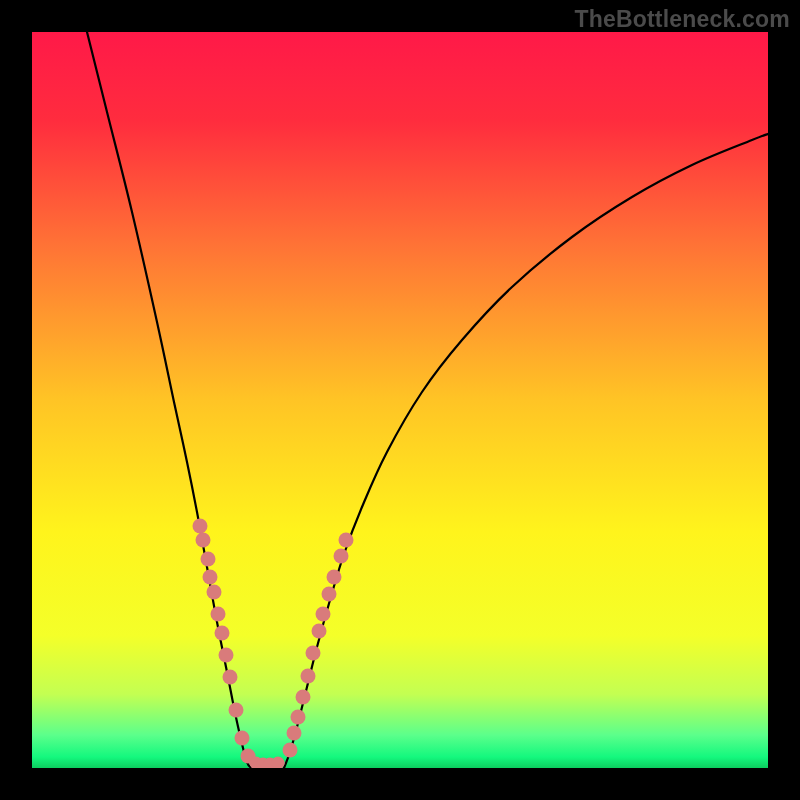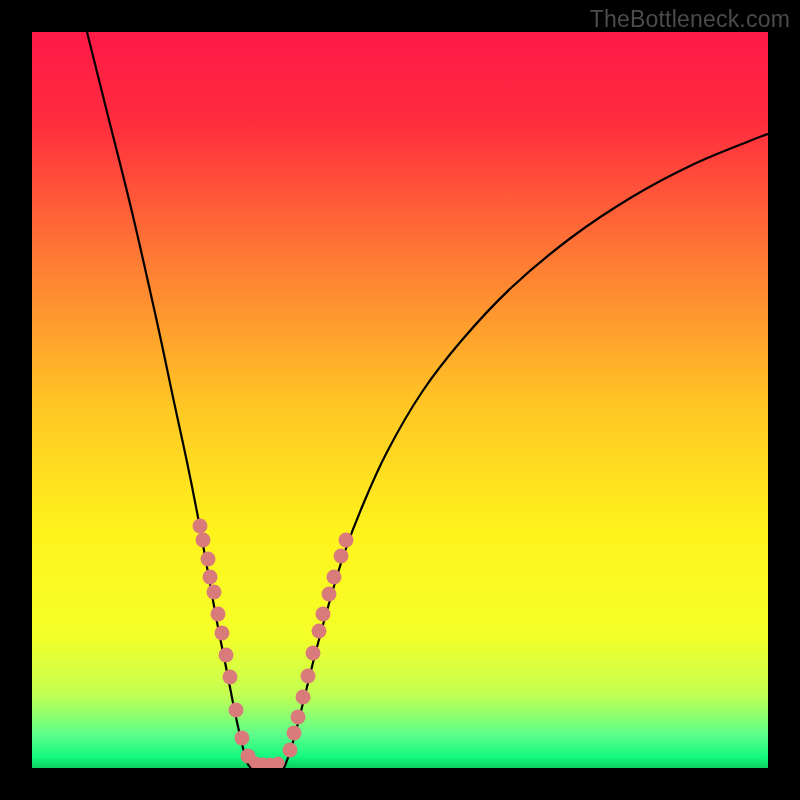--- a/index.html
+++ b/index.html
@@ -33,21 +33,21 @@
     top: 0;
     width: 100%;
     height: 100%;
   }
   .watermark {
     position: absolute;
     top: 6px;
     right: 10px;
     color: #4b4b4b;
     font-size: 23px;
-    font-weight: 400;
+    font-weight: 700;
     letter-spacing: 0.2px;
   }
   svg.curves {
     position: absolute;
     left: 0;
     top: 0;
     width: 100%;
     height: 100%;
   }
 </style>

